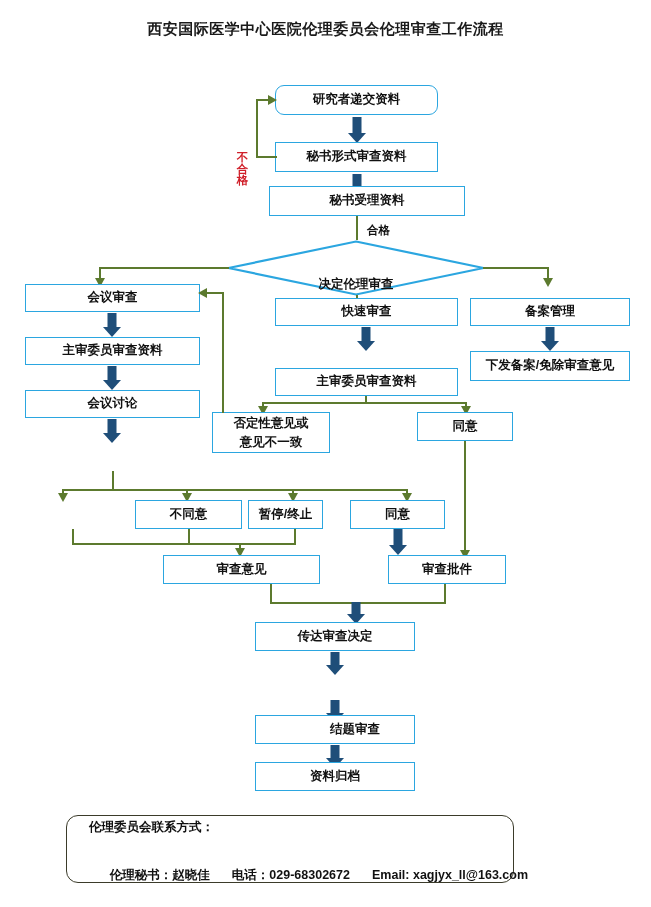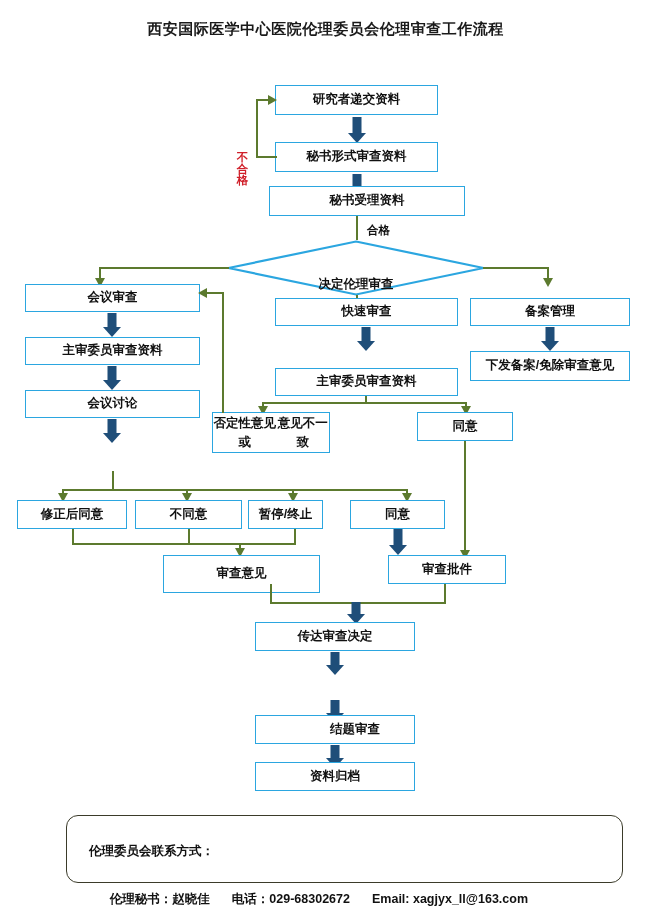--- a/index.html
+++ b/index.html
@@ -76,38 +76,38 @@
     white-space:nowrap;
     margin-top:48px;
   }
   .edge-label.reject{
     color:#D0202A;width:13px;white-space:normal;line-height:1.02;
     text-align:center;font-size:11.5px;
   }
 
   
   .contact{
-    position:absolute;left:66px;top:815px;width:557px;height:68px;
+    position:absolute;left:66px;top:815px;width:448px;height:68px;
     box-sizing:border-box;border:1.4px solid #3b3b2a;border-radius:12px;
-    background:#fff;padding:24px 0 0 22px;
+    background:#fff;padding:0 0 0 22px;
   }
   .contact .line{
     font-size:12.5px;font-weight:bold;color:#111;line-height:1.9;
     white-space:pre;
   }
   .contact .seg{margin-right:22px;}
 </style>
 </head>
 <body>
 
 <div id="canvas">
 
   <div class="title">西安国际医学中心医院伦理委员会伦理审查工作流程</div>
 
-  <div class="node" style="left:275px;top:85px;width:163px;height:30px;">
+  <div class="node" style="left:275px;top:85px;width:163px;height:30px;border-radius:9px;">
     <span>研究者递交资料</span>
   </div>
 
   <div class="barrow" style="left:347px;top:117px;width:20px;height:26px;">
     <div class="shaft" style="height:17px;"></div>
     <div class="head" style="top:16px;"></div>
   </div>
 
   <div class="node" style="left:275px;top:142px;width:163px;height:30px;">
     <span>秘书形式审查资料</span>
@@ -203,21 +203,21 @@
     <span>下发备案/免除审查意见</span>
   </div>
 
   <div class="ln v" style="left:365px;top:396px;height:8px;"></div>
   <div class="ln h" style="left:262px;top:402px;width:205px;"></div>
   <div class="ln v" style="left:262px;top:402px;height:7px;"></div>
   <div class="ah down" style="left:257.5px;top:406px;"></div>
   <div class="ln v" style="left:465px;top:402px;height:7px;"></div>
   <div class="ah down" style="left:460.5px;top:406px;"></div>
 
-  <div class="node two-line" style="left:212px;top:412px;width:118px;height:41px;">
+  <div class="node two-line" style="left:212px;top:412px;width:118px;height:41px;flex-direction:column;">
     <span>否定性意见或</span>
     <span>意见不一致</span>
   </div>
 
   <div class="node" style="left:417px;top:412px;width:96px;height:29px;">
     <span>同意</span>
   </div>
 
   <div class="ln v" style="left:222px;top:292px;height:121px;"></div>
   <div class="ln h" style="left:206px;top:292px;width:18px;"></div>
@@ -231,23 +231,20 @@
 
   <div class="ln v" style="left:186px;top:489px;height:7px;"></div>
   <div class="ah down" style="left:181.5px;top:493px;"></div>
 
   <div class="ln v" style="left:292px;top:489px;height:7px;"></div>
   <div class="ah down" style="left:287.5px;top:493px;"></div>
 
   <div class="ln v" style="left:406px;top:489px;height:7px;"></div>
   <div class="ah down" style="left:401.5px;top:493px;"></div>
 
-  <div class="node" style="left:17px;top:500px;width:110px;height:29px;">
-    <span>修正后同意</span>
-  </div>
   <div class="node" style="left:135px;top:500px;width:107px;height:29px;">
     <span>不同意</span>
   </div>
   <div class="node" style="left:248px;top:500px;width:75px;height:29px;">
     <span>暂停/终止</span>
   </div>
   <div class="node" style="left:350px;top:500px;width:95px;height:29px;">
     <span>同意</span>
   </div>
 
@@ -259,21 +256,21 @@
   <div class="ah down" style="left:234.5px;top:548px;"></div>
 
   <div class="barrow" style="left:388px;top:529px;width:20px;height:26px;">
     <div class="shaft" style="height:17px;"></div>
     <div class="head" style="top:16px;"></div>
   </div>
 
   <div class="ln v" style="left:464px;top:441px;height:112px;"></div>
   <div class="ah down" style="left:459.5px;top:550px;"></div>
 
-  <div class="node" style="left:163px;top:555px;width:157px;height:38px;">
+  <div class="node" style="left:163px;top:555px;width:157px;height:29px;">
     <span>审查意见</span>
   </div>
   <div class="node" style="left:388px;top:555px;width:118px;height:29px;">
     <span>审查批件</span>
   </div>
 
   <div class="ln v" style="left:270px;top:584px;height:20px;"></div>
   <div class="ln v" style="left:444px;top:584px;height:20px;"></div>
   <div class="ln h" style="left:270px;top:602px;width:176px;"></div>
 

